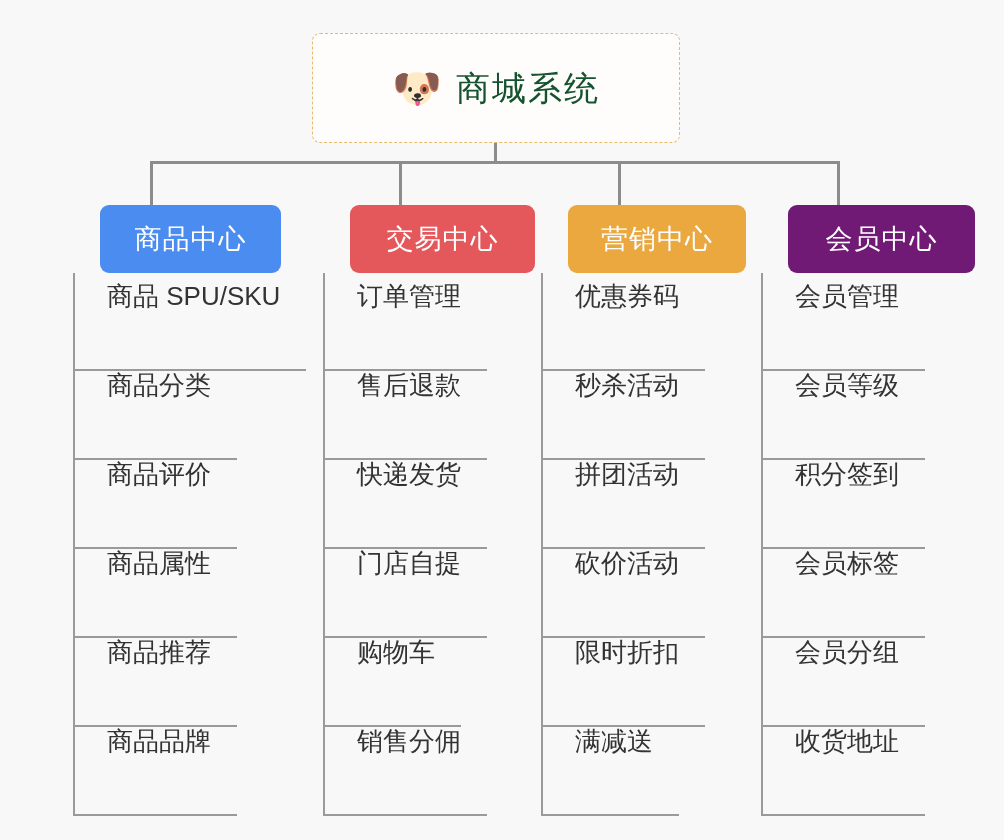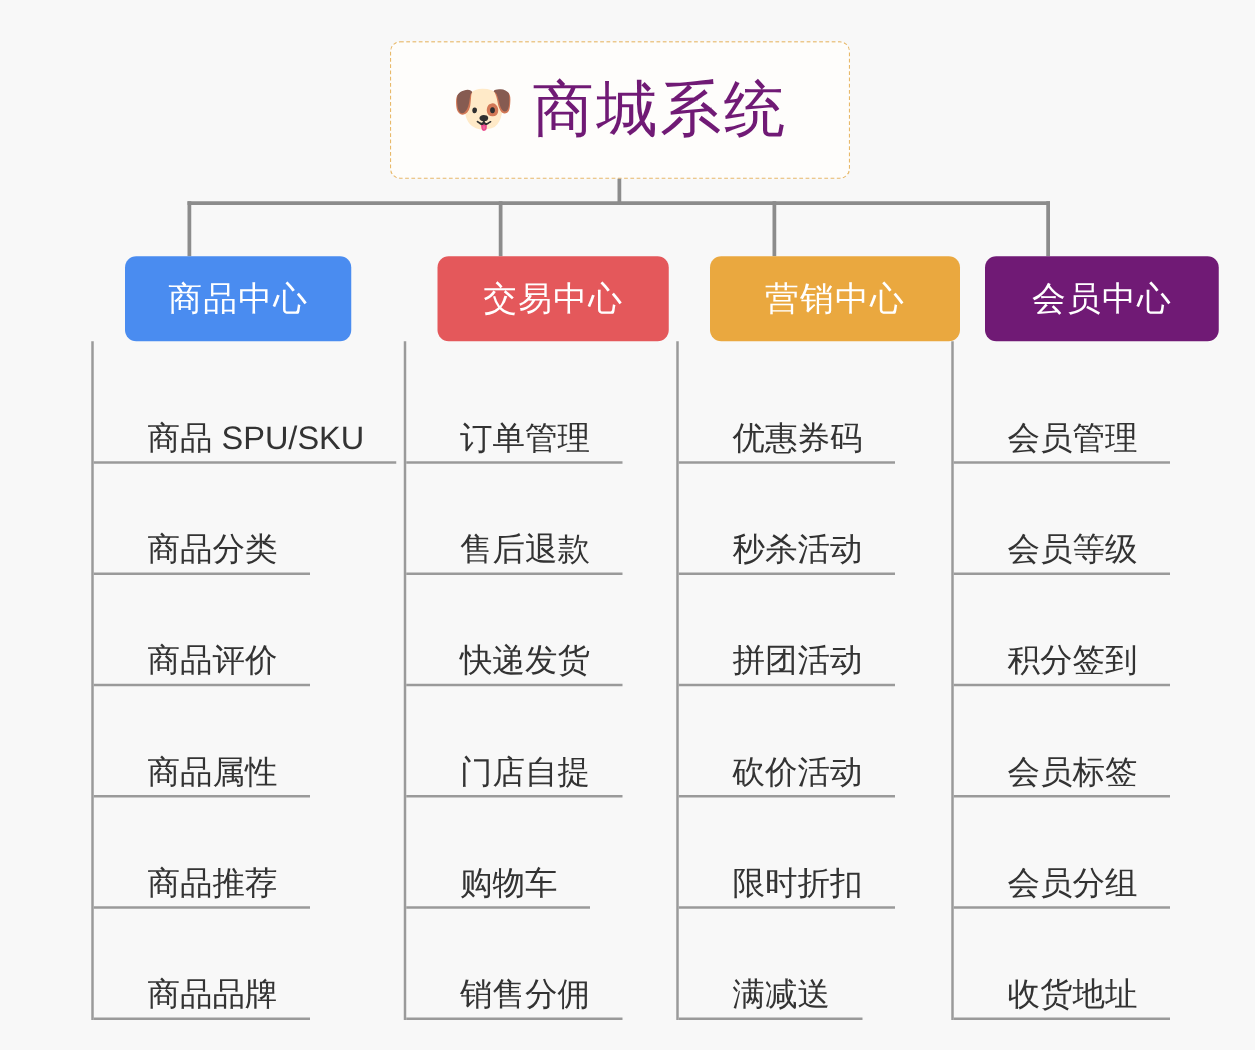--- a/index.html
+++ b/index.html
@@ -35,22 +35,22 @@
     align-items: center;
     justify-content: center;
     gap: 14px;
   }
   .root-emoji {
     font-size: 40px;
     line-height: 1;
     font-family: "DejaVu Sans", sans-serif;
   }
   .root-title {
-    font-size: 49px;
-    color: #701a75;
+    font-size: 34px;
+    color: #14532d;
     letter-spacing: 2px;
     line-height: 1;
     white-space: nowrap;
   }
 
   
   .conn {
     position: absolute;
     background: #8c8c8c;
   }
@@ -94,36 +94,35 @@
     align-items: center;
     justify-content: center;
     color: #ffffff;
     font-size: 27px;
     letter-spacing: 1px;
     white-space: nowrap;
     margin-left: 40px;
   }
   .col-1 .cat-box { width: 181px; }
   .col-2 .cat-box { width: 185px; }
-  .col-3 .cat-box { width: 200px; justify-content: center; }
+  .col-3 .cat-box { width: 178px; justify-content: center; }
   .col-4 .cat-box { width: 187px; }
 
   
   .leaf-list {
     margin-left: 13px;
     border-left: 2px solid #9a9a9a;
     padding-top: 9px;
   }
   .leaf-item {
     box-sizing: border-box;
     height: 89px;
     border-bottom: 2px solid #9a9a9a;
     display: flex;
-    align-items: flex-end;
-    padding-left: 43px;
+    padding-left: 32px;
     padding-right: 26px;
     padding-bottom: 3px;
     width: max-content;
     min-width: 120px;
   }
   .leaf-label {
     font-size: 26px;
     color: #333333;
     line-height: 1.15;
     white-space: nowrap;

